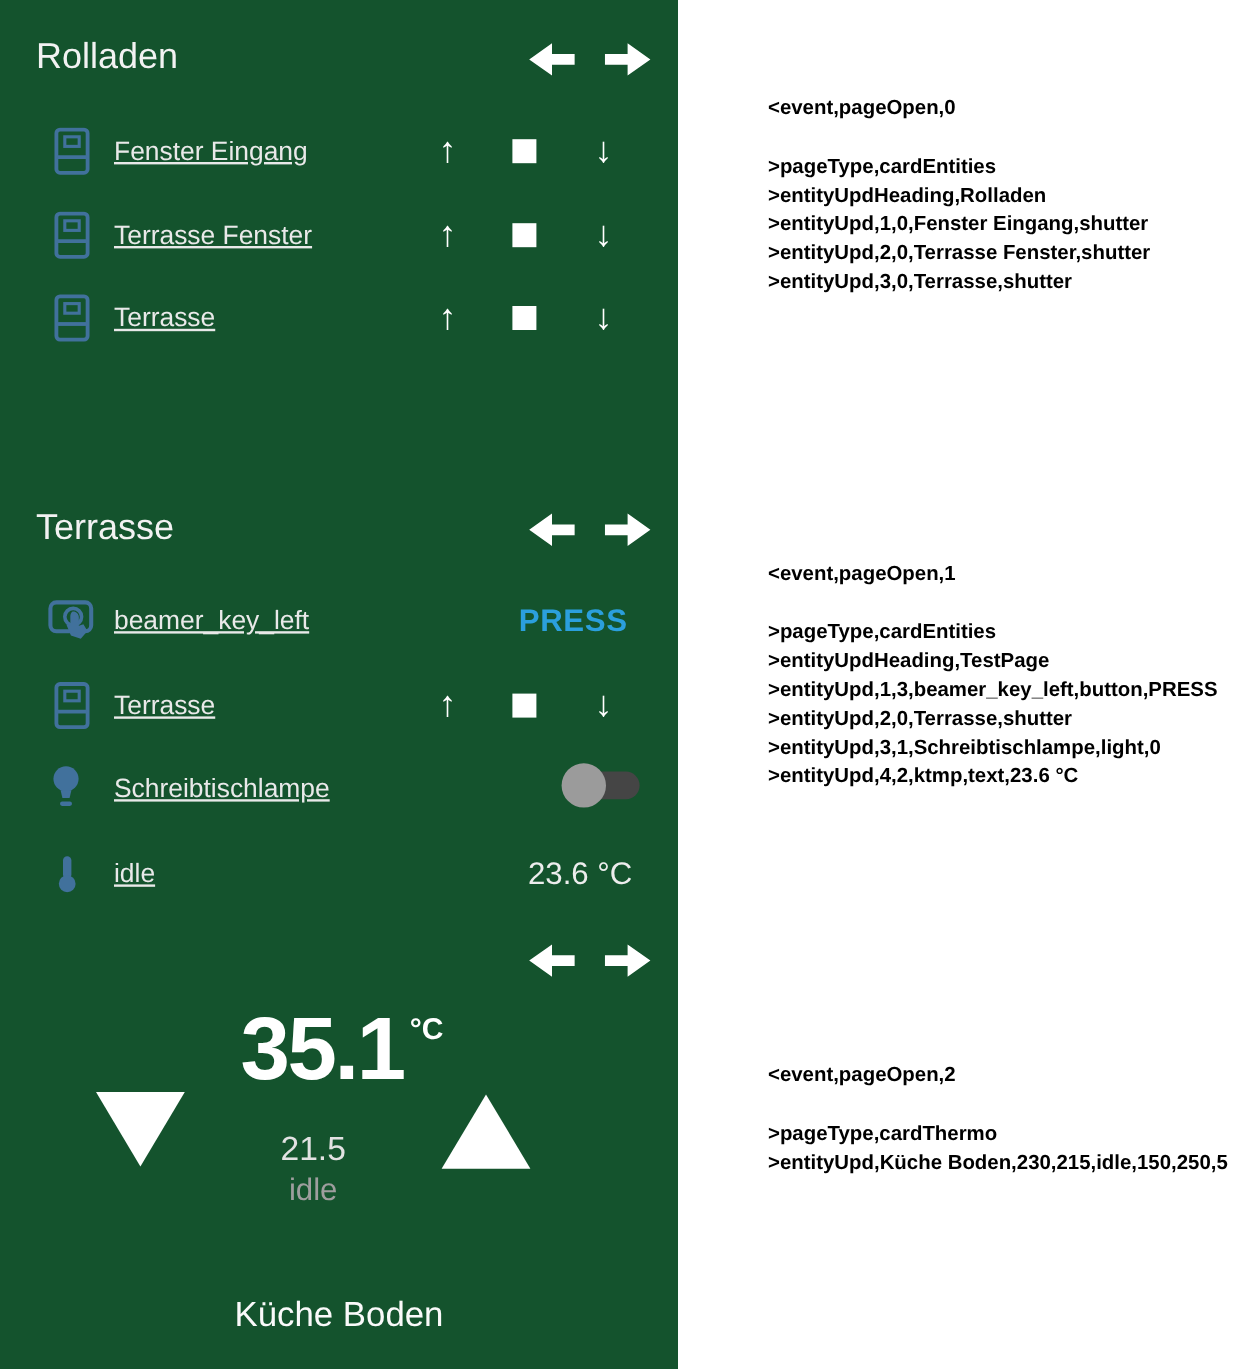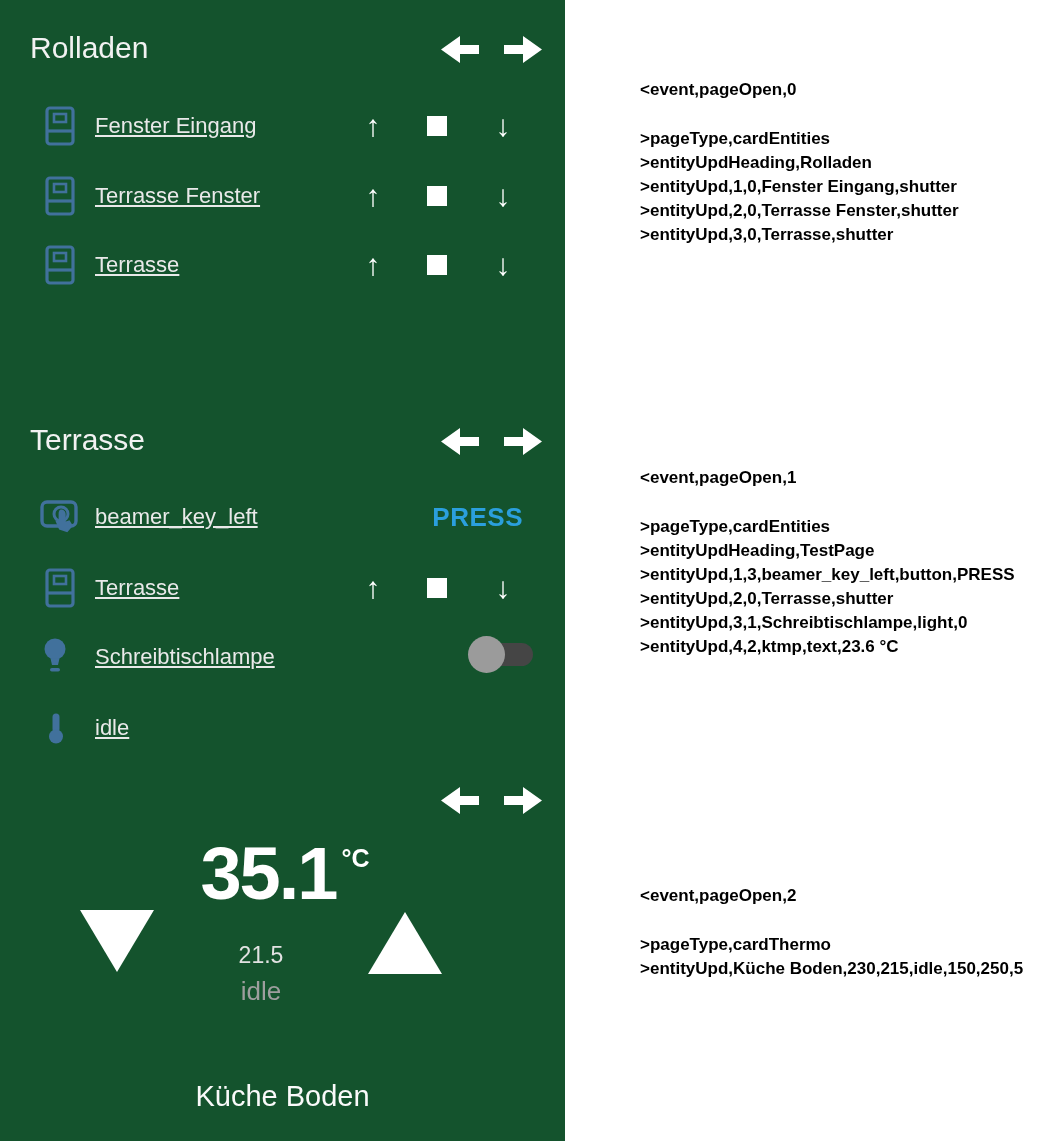--- a/index.html
+++ b/index.html
@@ -38,21 +38,21 @@
 
   
   .thermo-temp { position:absolute; left:115px; top:834px; width:340px; text-align:center;
                  color:#ffffff; font-weight:bold; white-space:nowrap; }
   .thermo-temp .big  { font-size:74px; line-height:80px; letter-spacing:-2px; }
   .thermo-temp .unit { font-size:25px; vertical-align:top; position:relative; top:10px; margin-left:5px; letter-spacing:0; }
   .tri { position:absolute; cursor:pointer; }
   .tri-down { left:78px;  top:908px; }
   .tri-up   { left:366px; top:910px; }
   .thermo-target { position:absolute; left:78px; top:942px; width:366px; text-align:center;
-                   font-size:23px; color:#e2e2e2; }
+                   font-size:28px; color:#e2e2e2; }
   .thermo-state  { position:absolute; left:78px; top:976px; width:366px; text-align:center;
                    font-size:26px; color:#9e9e9e; }
   .thermo-title  { position:absolute; left:0; top:1080px; width:565px; text-align:center;
                    font-size:29px; color:#fafafa; }
 
   
   .log-block { position:absolute; left:612px; width:430px; color:#000000; font-weight:bold;
                font-size:17px;margin-left:28px; }
   .log-event { line-height:24px; margin-bottom:25px; white-space:nowrap; }
   .log-line  { line-height:24px; white-space:nowrap; }
@@ -150,20 +150,21 @@
       <div class="toggle-track"></div>
       <div class="toggle-knob"></div>
     </div>
 
     <div class="row" style="top:693px">
       <svg class="row-icon icon-thermo" width="18" height="32" viewBox="0 0 18 32">
         <rect x="5.5" y="1.5" width="7" height="19" rx="3.5" fill="currentColor"></rect>
         <circle cx="9" cy="24.5" r="7" fill="currentColor"></circle>
       </svg>
       <div class="row-label">idle</div>
+      <div class="row-value">23.6 °C</div>
     </div>
 
     <svg class="nav-arrow nav-left" style="top:784px" viewBox="0 0 40 33">
       <path d="M40 12 H21 V3 L2 16.5 L21 30 V21 H40 Z" fill="#ffffff"></path>
     </svg>
     <svg class="nav-arrow nav-right" style="top:784px" viewBox="0 0 40 33">
       <path d="M0 12 H19 V3 L38 16.5 L19 30 V21 H0 Z" fill="#ffffff"></path>
     </svg>
 
     <div class="thermo-temp">

